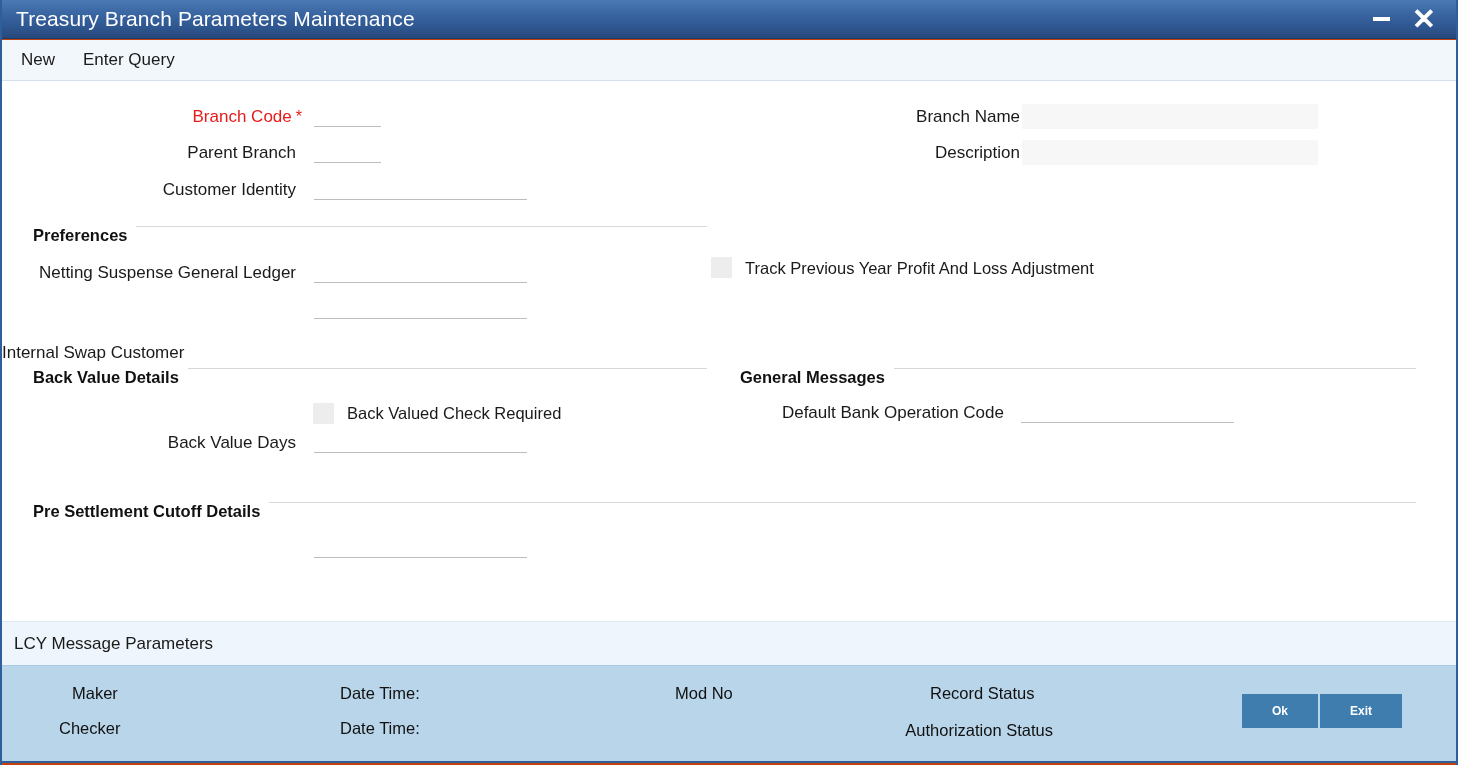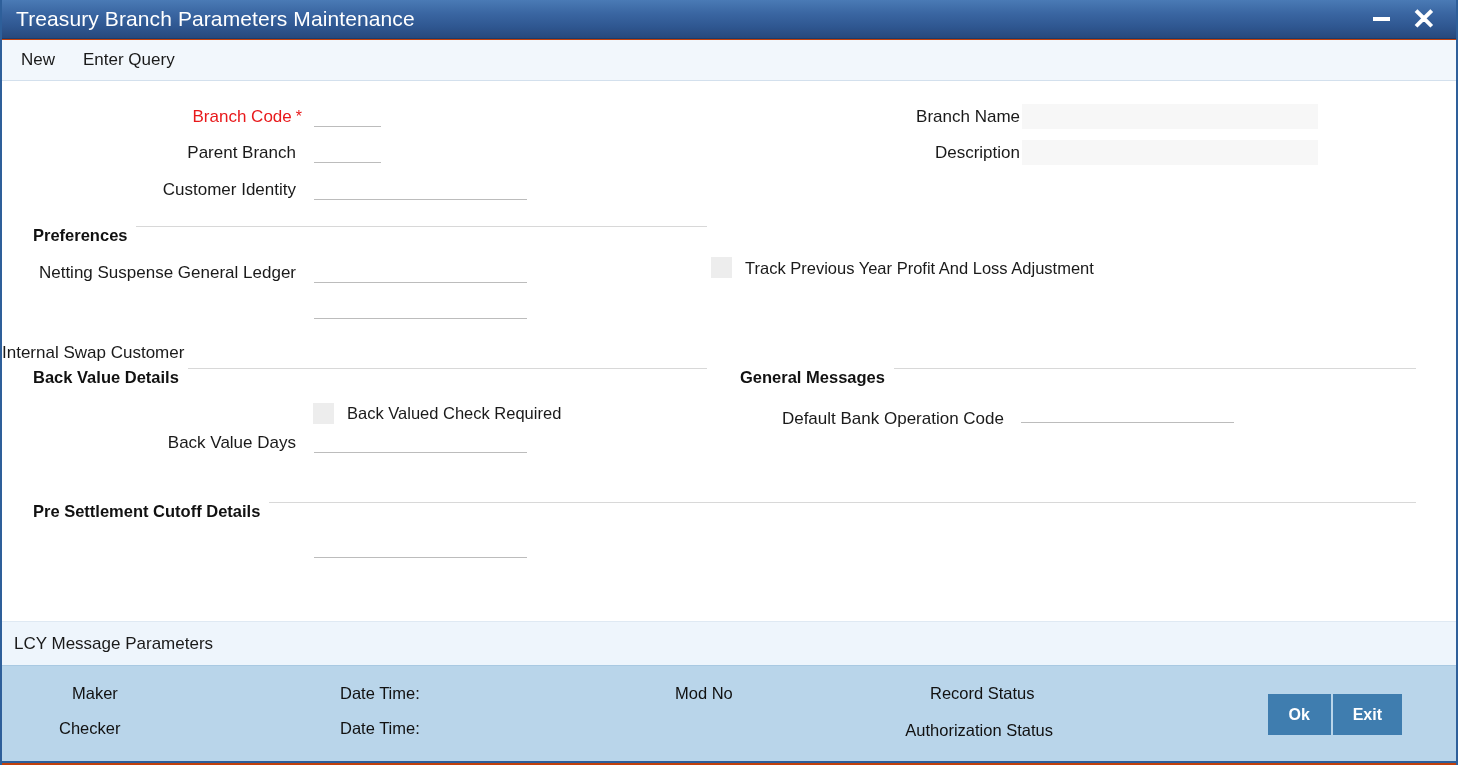--- a/index.html
+++ b/index.html
@@ -199,27 +199,27 @@
   #footer-buttons {
     position: absolute;
     right: 54px;
     top: 28px;
     display: flex;
     gap: 2px;
   }
   .fbtn {
     background: #3f7daf;
     color: #ffffff;
-    font-size: 16px;
+    font-size: 12px;
     font-weight: bold;
     font-family: "Liberation Sans", sans-serif;
     border: none;
-    height: 41px;
+    height: 34px;
     min-width: 63px;
-    padding: 0 20px;
+    padding: 0 30px;
     cursor: pointer;
   }
   #footer-bottom-rule {
     position: absolute;
     left: 0; bottom: 0;
     width: 100%; height: 2px;
     background: #2e5f9a;
   }
 </style>
 </head>
@@ -304,21 +304,21 @@
     <div class="row" style="left:0px; top:352px; width:294px; justify-content:flex-end;">
       <span class="lbl">Back Value Days</span>
     </div>
     <input class="uline" style="position: absolute; left: 312px; top: 350px; width: 213px;" value="">
 
     <div class="sect" style="left:738px; top:287px; width:676px;">
       <span class="sect-title">General Messages</span>
       <span class="sect-rule"></span>
     </div>
 
-    <div class="row" style="left:700px; top:322px; width:302px; justify-content:flex-end;margin-top:6px;">
+    <div class="row" style="left:700px; top:322px; width:302px; justify-content:flex-end;">
       <span class="lbl">Default Bank Operation Code</span>
     </div>
     <input class="uline" style="position: absolute; left: 1019px; top: 320px; width: 213px;" value="">
 
     <div class="sect" style="left:31px; top:421px; width:1383px;">
       <span class="sect-title">Pre Settlement Cutoff Details</span>
       <span class="sect-rule"></span>
     </div>
 
     <input class="uline" style="position: absolute; left: 312px; top: 455px; width: 213px;" value="">

